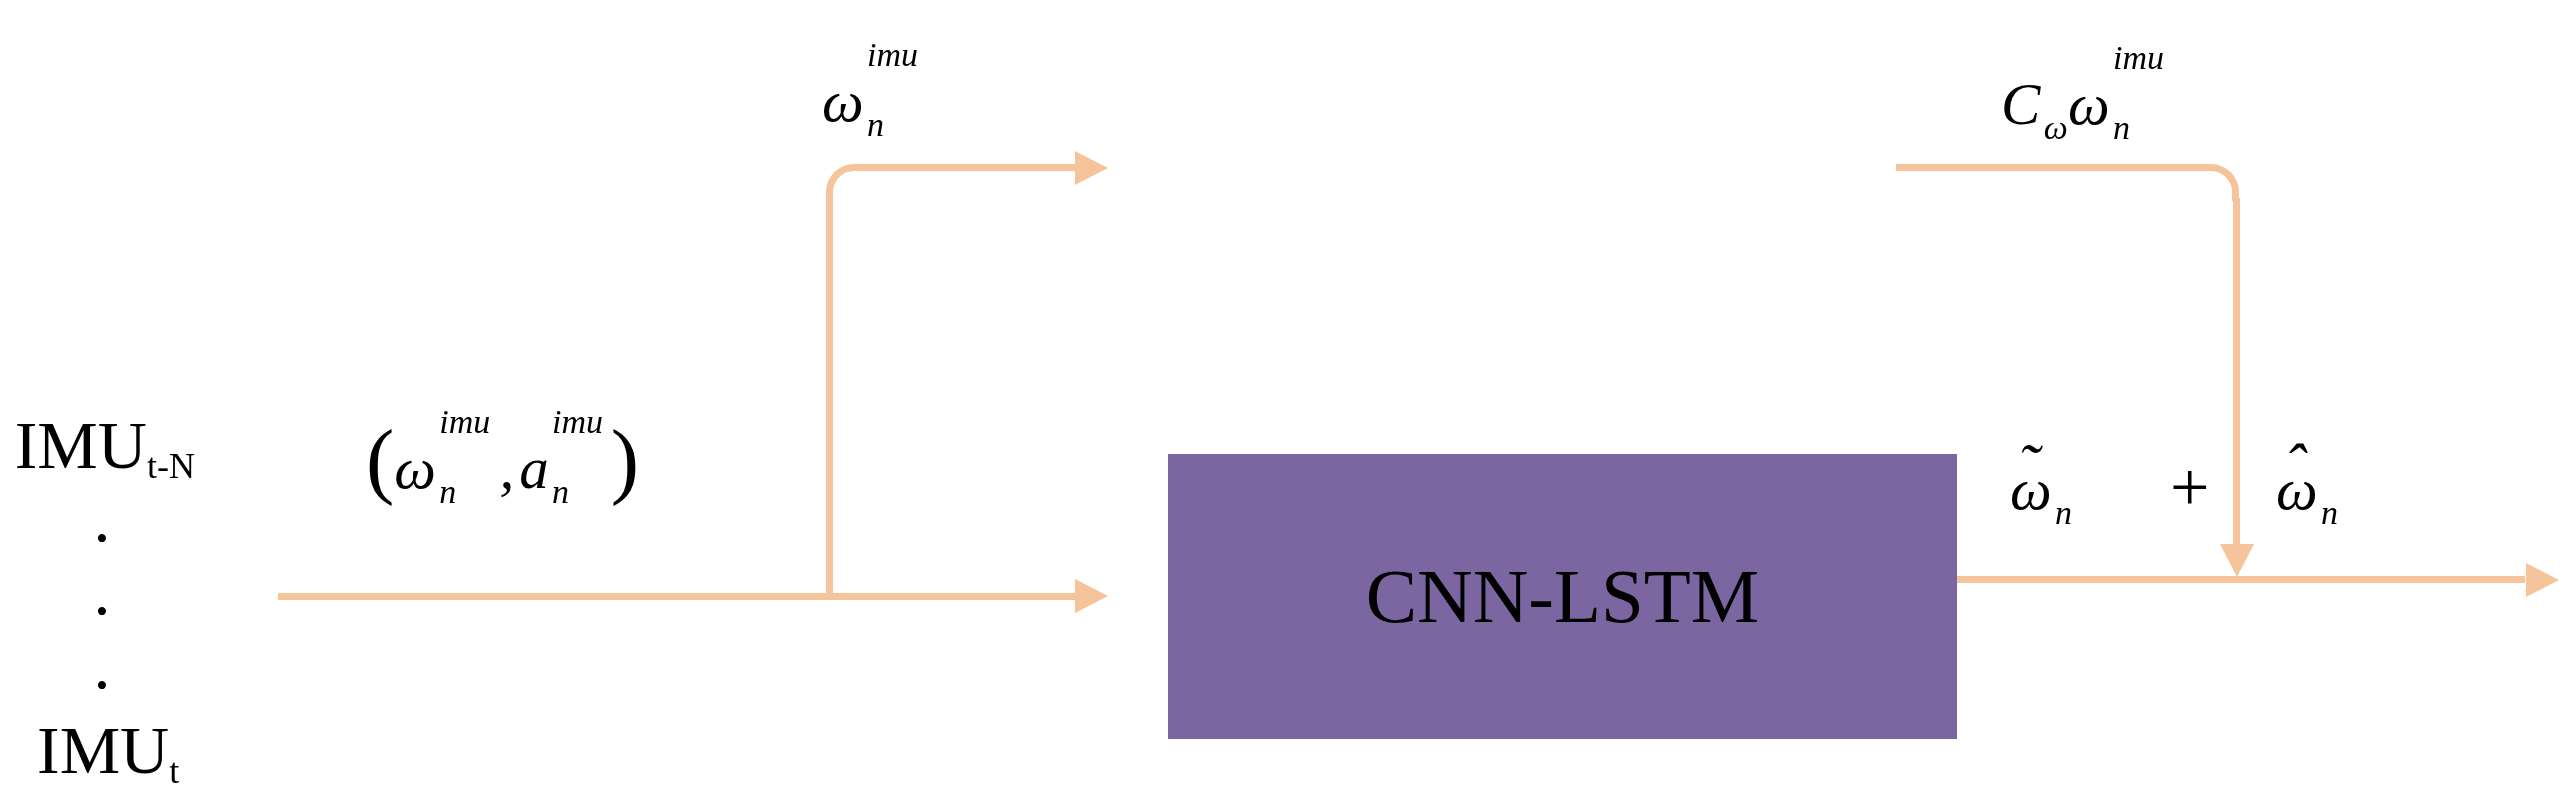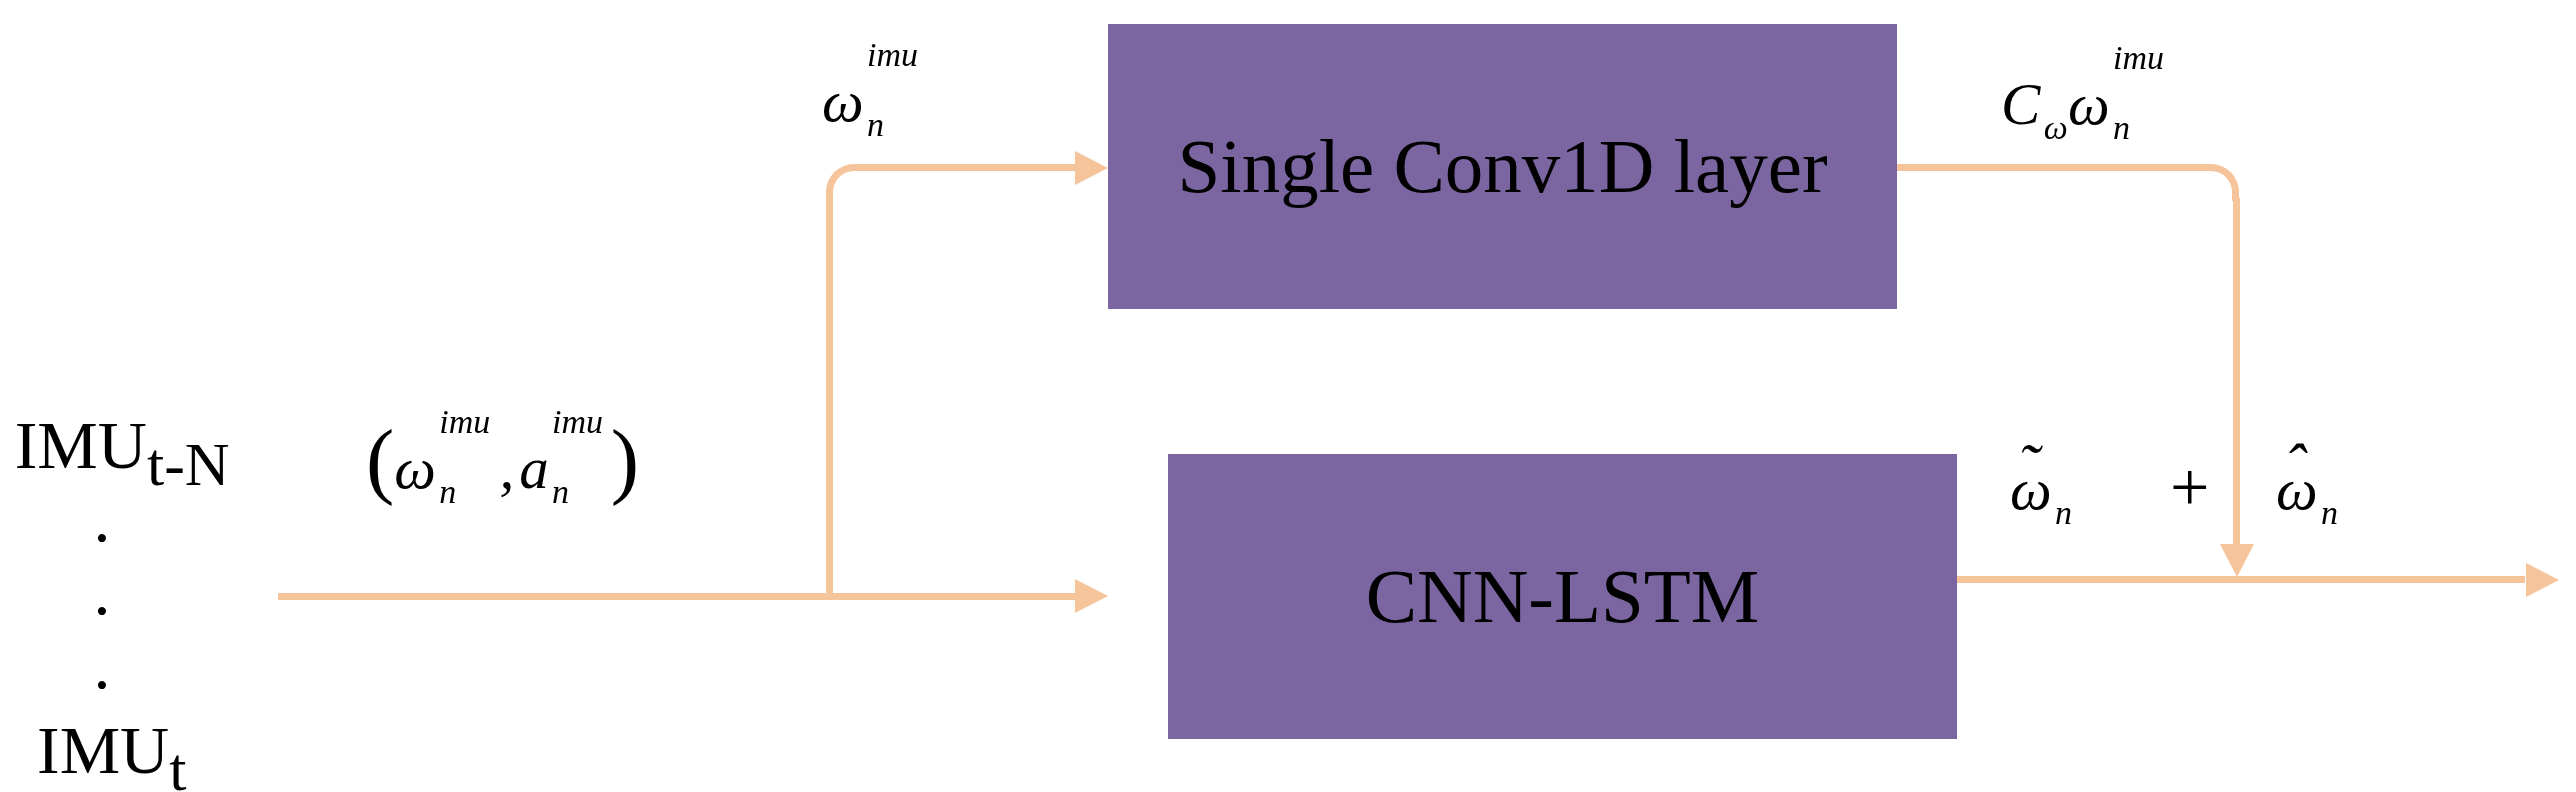--- a/index.html
+++ b/index.html
@@ -26,21 +26,21 @@
     border-top-left-radius:28px;}
   .corner-tr{position:absolute;box-sizing:border-box;
     border-right:7.3px solid var(--arrow);border-top:7.3px solid var(--arrow);
     border-top-right-radius:28px;}
   
   .nnbox{position:absolute;background:var(--box);
     display:flex;align-items:center;justify-content:center;}
   .nnbox .lbl{font-size:77px;line-height:1;color:var(--text);white-space:nowrap;}
   
   .imu{position:absolute;font-size:68px;line-height:1;white-space:nowrap;}
-  .imu .s{font-size:62px;vertical-align:-0.28em;font-family:Liberation Serif, serif;}
+  .imu .s{font-size:36px;vertical-align:-0.28em;font-family:Liberation Serif, serif;}
   .vdot{position:absolute;font-size:34px;line-height:1;}
   
   .math{position:absolute;font-style:italic;line-height:1;white-space:nowrap;}
   .mrow{display:flex;align-items:baseline;}
   .msym{position:relative;display:inline-block;line-height:1;}
   .base{font-size:59px;line-height:1;}
   .sup,.sub{position:absolute;left:calc(100% + 3.3px);font-size:34px;line-height:1;}
   .sup{top:-34px;}
   .sub{bottom:-11.4px;}
   .accent{position:absolute;left:8.1px;top:-24.4px;font-size:63px;line-height:1;}
@@ -74,23 +74,20 @@
   <div class="arrow-right" style="left:1075px;top:151px;"></div>
 
   <div class="line" style="left:1896px;top:164px;width:309px;height:7.3px;"></div>
   <div class="corner-tr" style="left:2202px;top:164px;width:37px;height:37px;"></div>
   <div class="line" style="left:2233px;top:198px;width:7.3px;height:346px;"></div>
   <div class="arrow-down" style="left:2220px;top:544px;"></div>
 
   <div class="line" style="left:1896px;top:576px;width:629px;height:7.3px;"></div>
   <div class="arrow-right" style="left:2526px;top:563px;"></div>
 
-  <div class="nnbox" style="left:1108px;top:24.4px;width:789px;height:285px;">
-    <span class="lbl">Single Conv1D layer</span>
-  </div>
   <div class="nnbox" style="left:1168px;top:454px;width:789px;height:285px;">
     <span class="lbl">CNN-LSTM</span>
   </div>
 
   <div class="math mrow" style="left:366px;top:417px;">
     <span class="paren">(</span>
     <span class="msym w-scripts">
       <span class="base">ω</span>
       <span class="sup">imu</span>
       <span class="sub">n</span>

